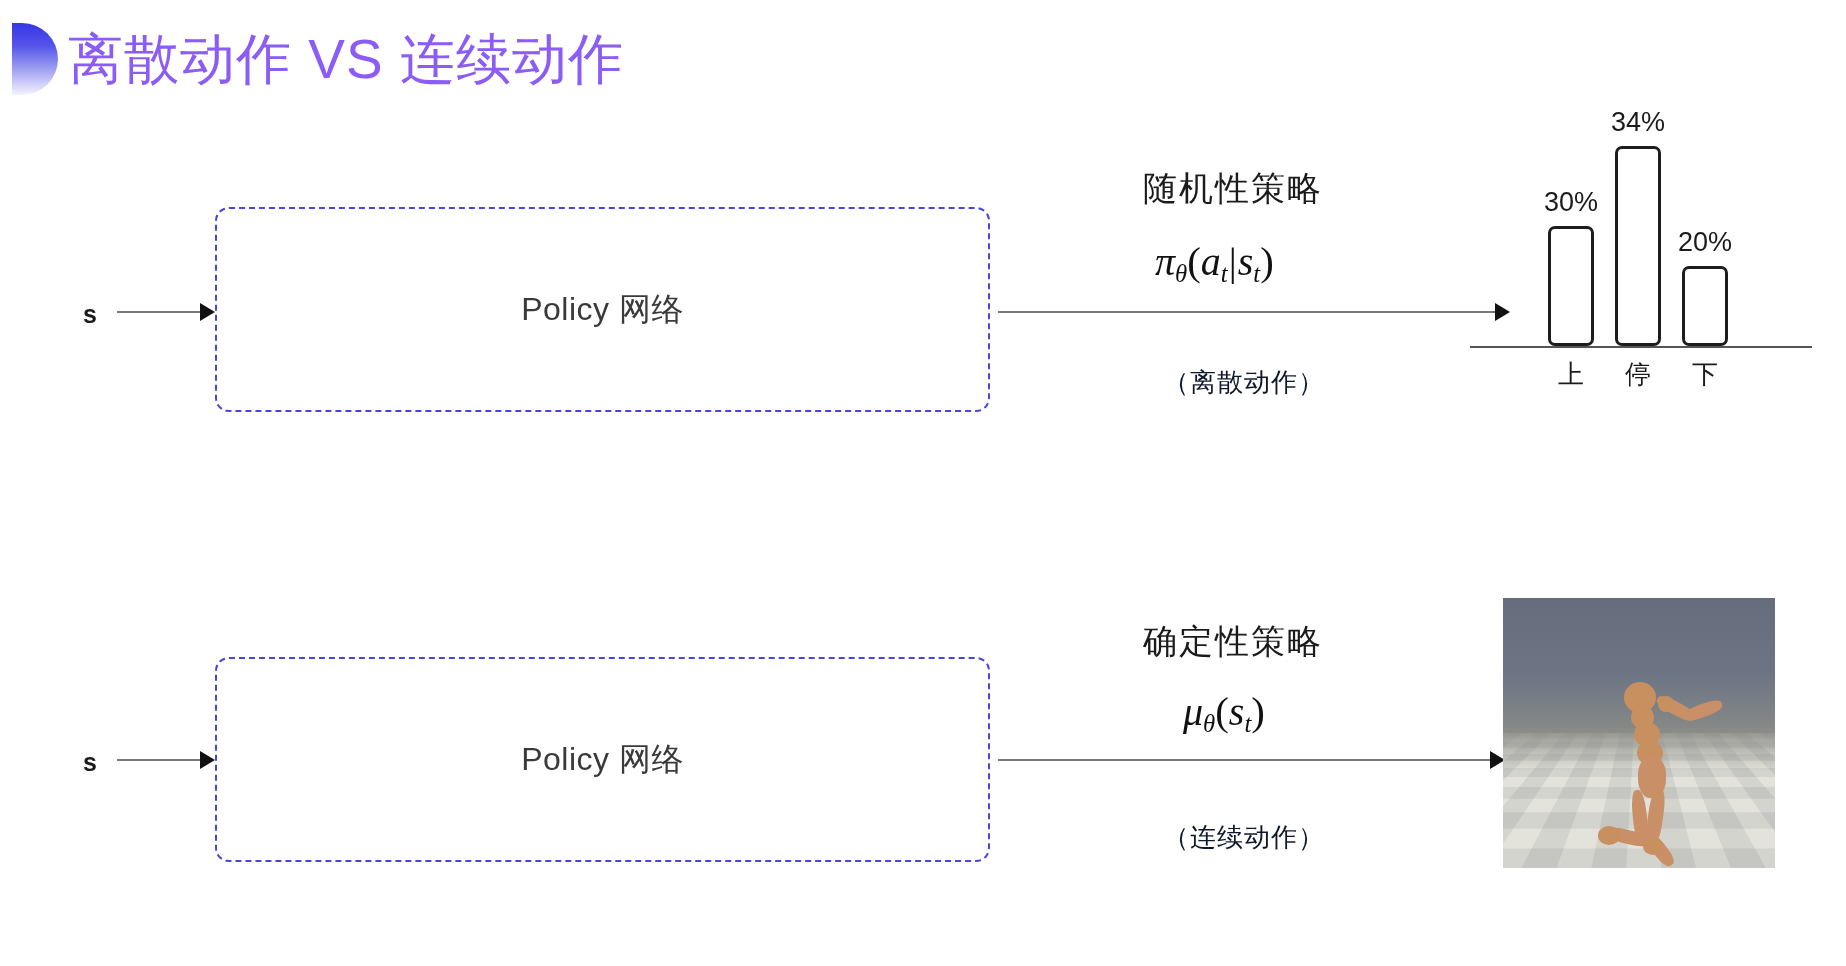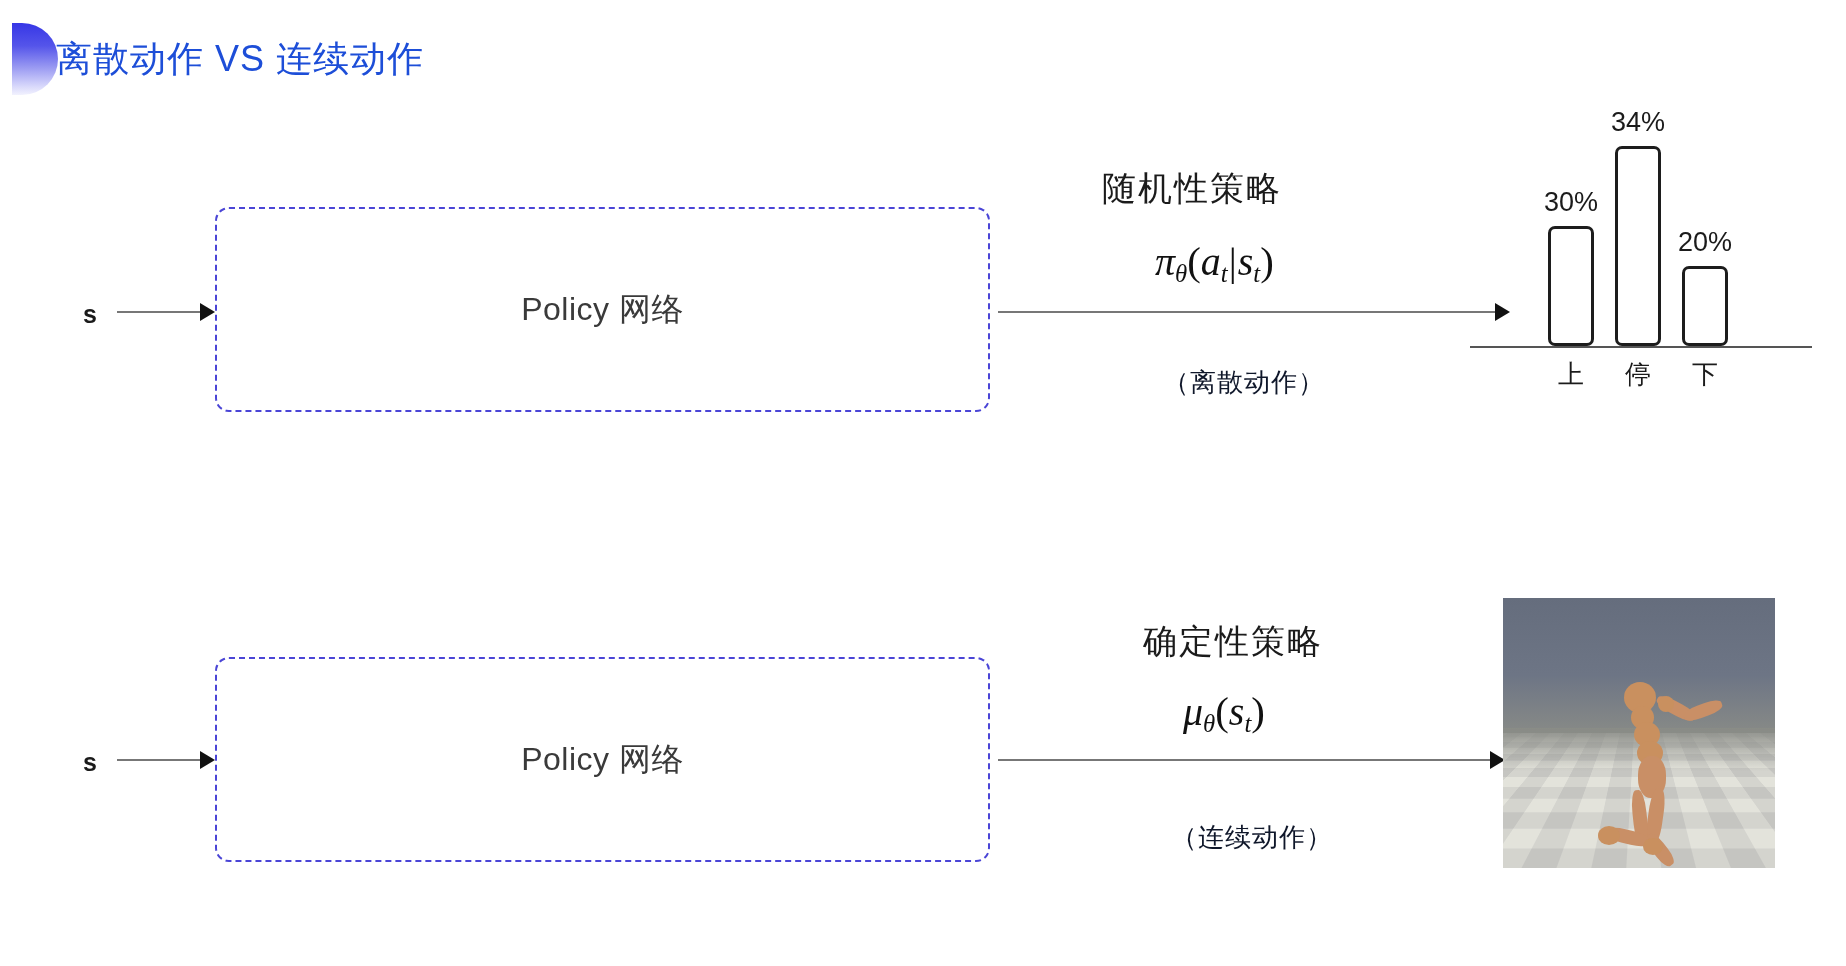--- a/index.html
+++ b/index.html
@@ -24,26 +24,26 @@
     position: absolute;
     left: 12px;
     top: 23px;
     width: 46px;
     height: 72px;
     background: linear-gradient(to bottom, #3636e6 0%, #5555ea 32%, #9a9af2 62%, #d8d8fb 88%, #f2f2fe 100%);
     border-radius: 0 46px 46px 0;
   }
   #page-title {
     position: absolute;
-    left: 56px;
+    left: 68px;
     top: 26px;
-    font-size: 36px;
+    font-size: 55px;
     line-height: 66px;
     letter-spacing: 1px;
-    color: #1d4ed8;
+    color: #8b5cf6;
     white-space: nowrap;
     font-weight: 400;
   }
 
   
   .policy-box {
     position: absolute;
     border: 2.5px dashed #4a45d6;
     border-radius: 14px;
     background: #ffffff;
@@ -235,21 +235,21 @@
     <div class="s-label" style="left:83px; top:300px;">s</div>
 
     <div class="arrow" style="left:117px; top:311px; width:96px;"></div>
 
     <div class="policy-box" style="left:215px; top:207px; width:775px; height:205px;">
       <div class="policy-label">Policy 网络</div>
     </div>
 
     <div class="arrow" style="left:998px; top:311px; width:510px;"></div>
 
-    <div class="cn-heading" style="left:1102px; top:166px;">随机性策略</div>
+    <div class="cn-heading" style="left:1143px; top:166px;">随机性策略</div>
 
     <div class="formula" style="left:1155px; top:238px;">
       <span>π</span><span class="sub">θ</span><span class="paren">(</span><span>a</span><span class="sub">t</span><span class="bar">|</span><span>s</span><span class="sub">t</span><span class="paren">)</span>
     </div>
 
     <div class="red-note" style="left:1163px; top:365px;">（离散动作）</div>
 
     <div id="bar-chart">
       <div id="chart-axis"></div>
 
@@ -284,21 +284,21 @@
     </div>
 
     <div class="arrow" style="left:998px; top:759px; width:505px;"></div>
 
     <div class="cn-heading" style="left:1143px; top:619px;">确定性策略</div>
 
     <div class="formula" style="left:1183px; top:688px;">
       <span>μ</span><span class="sub">θ</span><span class="paren">(</span><span>s</span><span class="sub">t</span><span class="paren">)</span>
     </div>
 
-    <div class="red-note" style="left:1163px; top:820px;margin-left:8px;">（连续动作）</div>
+    <div class="red-note" style="left:1163px; top:820px;">（连续动作）</div>
 
     <div id="humanoid-frame">
       <div id="sky"></div>
       <div id="floor"></div>
       <div id="floor-haze"></div>
 
       <div>
 
         <div class="joint" style="left:121px; top:84px; width:32px; height:31px;"></div>
 

